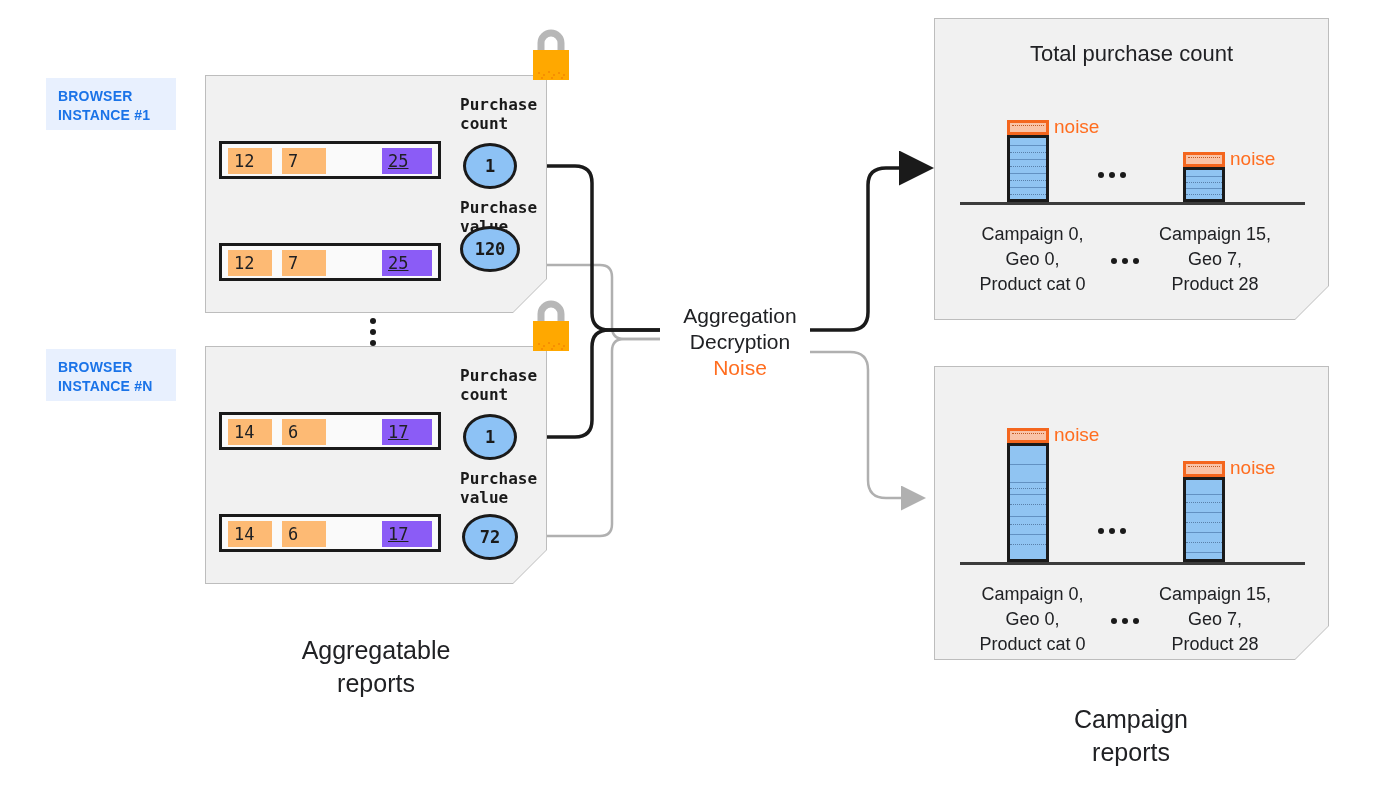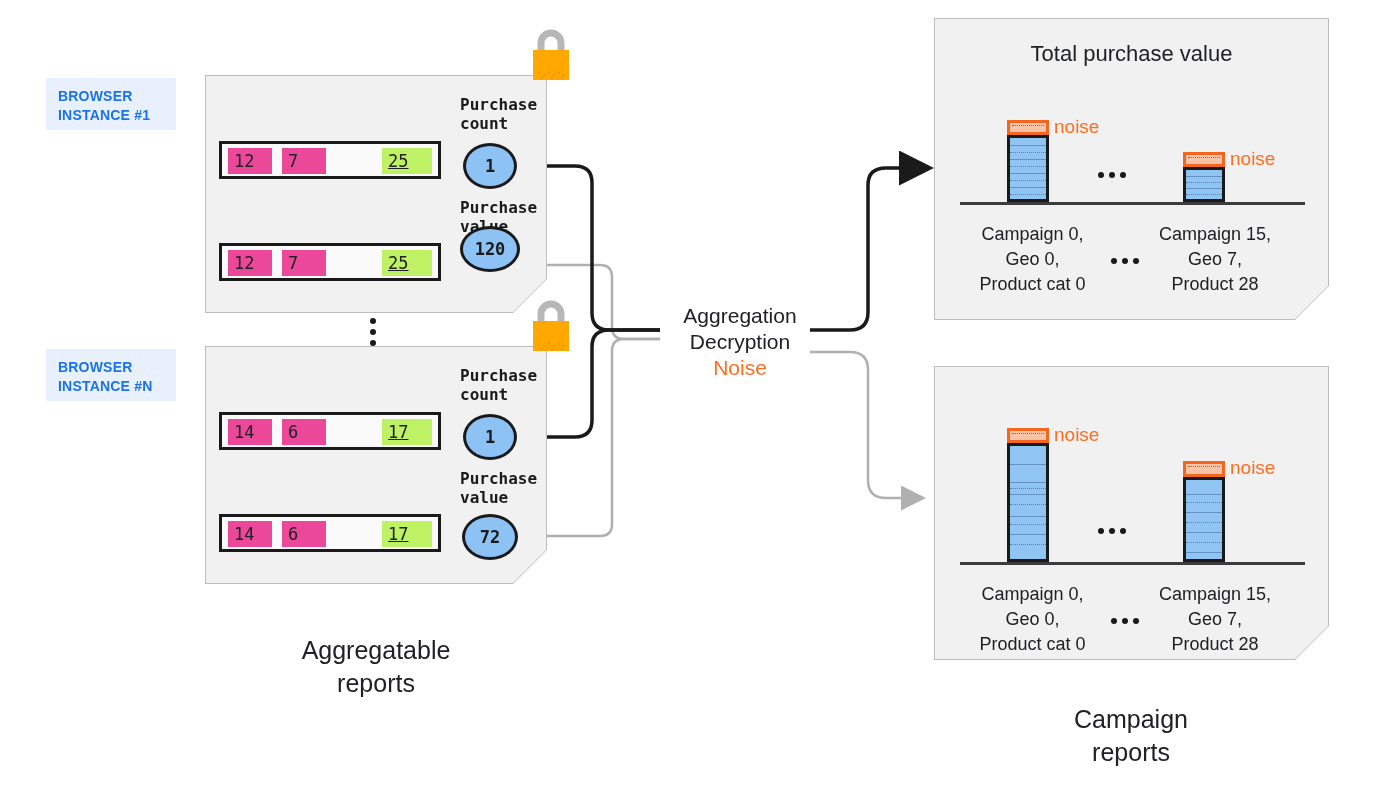--- a/index.html
+++ b/index.html
@@ -33,22 +33,22 @@
   .report-row{
     position:absolute;height:38px;
     border:3px solid #1a1a1a;background:#fafafa;box-sizing:border-box;
   }
   .cell{
     position:absolute;top:4px;height:26px;
     font-family:"DejaVu Sans Mono", monospace;
     font-size:17px;line-height:26px;
     box-sizing:border-box;padding-left:6px;color:#202124;
   }
-  .cell.green{background:#ec4899;}
-  .cell.yellow{background:#bef264;}
+  .cell.green{background:#fdba74;}
+  .cell.yellow{background:#8b5cf6;}
   .cell.yellow span{text-decoration:underline;}
 
   
   .metric-label{
     position:absolute;
     font-family:"DejaVu Sans Mono", monospace;
     font-weight:bold;font-size:16px;line-height:19px;color:#1a1a1a;
     white-space:pre-line;
   }
   .bubble{
@@ -262,21 +262,21 @@
 
   <div class="process" style="left:665px;top:303px;width:150px;">
     <div>Aggregation</div>
     <div>Decryption</div>
     <div class="noise">Noise</div>
   </div>
 
   <div class="panel-border" style="left:934px;top:18px;width:395px;height:302px;"></div>
   <div class="panel-fill" style="left:935px;top:19px;width:393px;height:300px;"></div>
 
-  <div class="chart-title" style="left:935px;top:40px;width:393px;">Total purchase value</div>
+  <div class="chart-title" style="left:935px;top:40px;width:393px;">Total purchase count</div>
 
   <div class="axis" style="left:960px;top:202px;width:345px;"></div>
 
   <div class="noise-cap" style="left:1007px;top:120px;width:42px;height:15px;">
     <i></i>
   </div>
   <div class="bar" style="left:1007px;top:135px;width:42px;height:67px;">
     <div class="stripes">
       <i style="top:7px;"></i>
         <i class="dot" style="top:14px;"></i>

